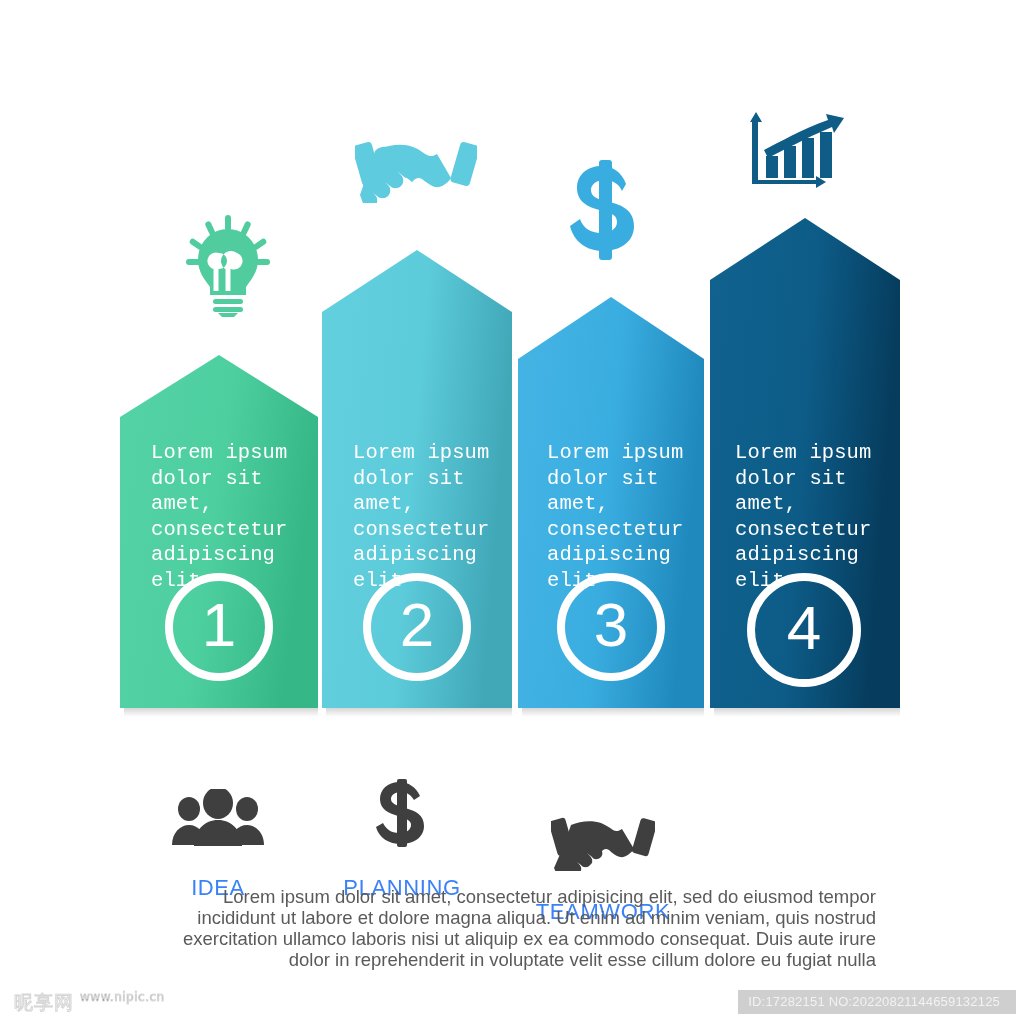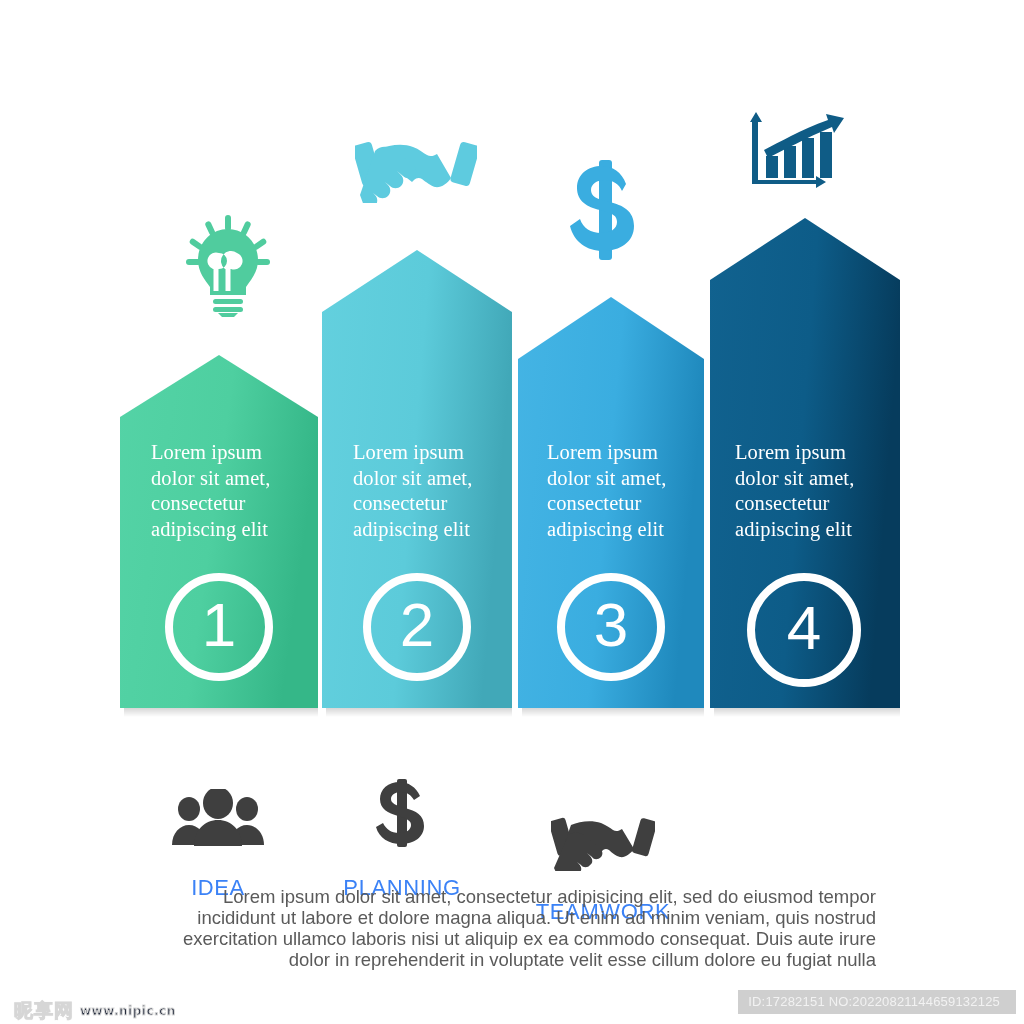--- a/index.html
+++ b/index.html
@@ -35,21 +35,21 @@
     overflow: visible;
   }
   .arrow-label {
     position: absolute;
     color: #ffffff;
     font-size: 20.5px;
     line-height: 25.5px;
     letter-spacing: 0.1px;
     white-space: pre-line;
     text-align: left;
-    font-family: Liberation Serif, serif;
+    font-family: Liberation Mono, monospace;
   }
   .num-circle {
     position: absolute;
     border-radius: 50%;
     border: 8px solid #ffffff;
     box-sizing: border-box;
     display: flex;
     align-items: center;
     justify-content: center;
     color: #ffffff;
@@ -90,26 +90,24 @@
     font-size: 18.5px;
     line-height: 21px;
     color: #5a5a5a;
     font-family: "Liberation Sans", sans-serif;
   }
 
   
   #watermark-left {
     position: absolute;
     left: 14px;
-    bottom: 0;
+    bottom: 8px;
     display: flex;
-    align-items: center;
     gap: 6px;
     opacity: 0.9;
-    font-weight: bold;
   }
   #watermark-left .wm-cn {
     font-size: 19px;
     color: #ffffff;
     -webkit-text-stroke: 1px #d2d2d2;
     text-shadow: 0 0 1px #cfcfcf;
     letter-spacing: 1px;
     font-family: "DejaVu Sans", sans-serif;
   }
   #watermark-left .wm-url {

